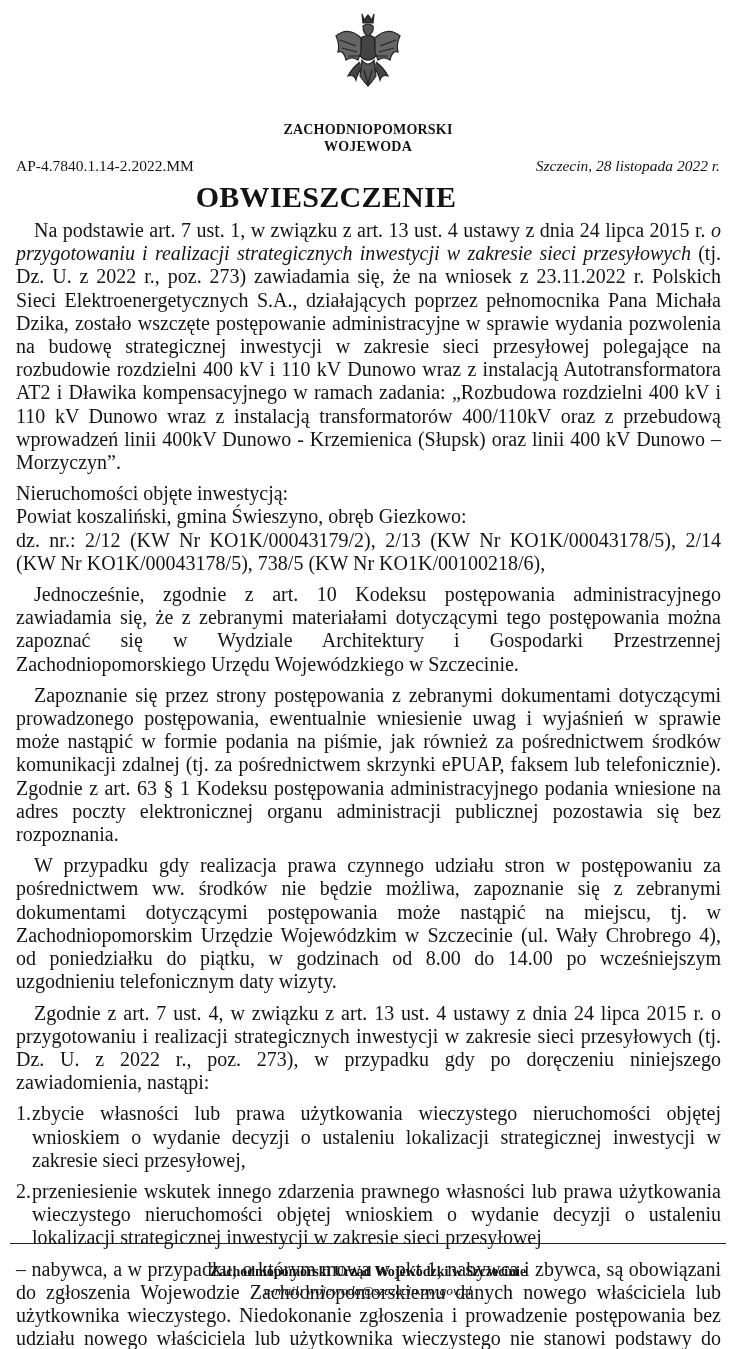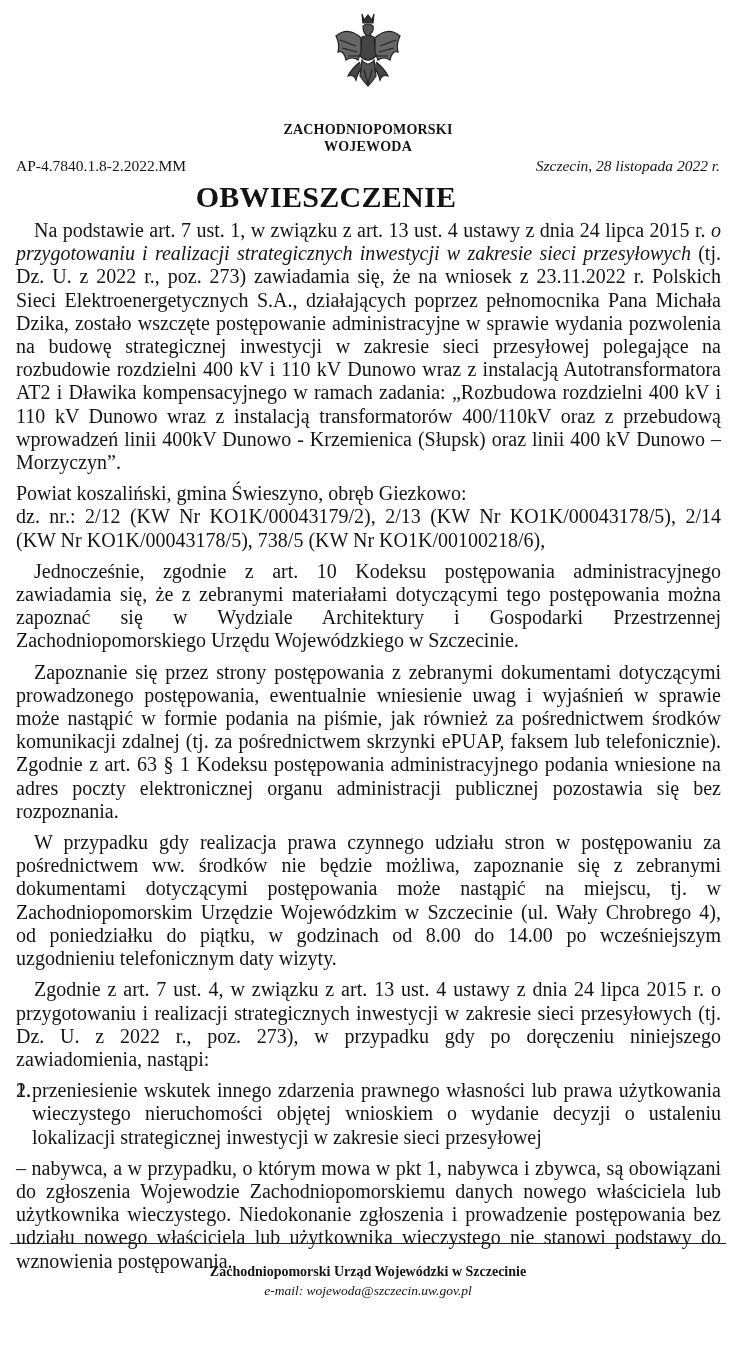--- a/index.html
+++ b/index.html
@@ -62,38 +62,39 @@
 
       <path d="M30 52 Q22 58 18 66 Q24 64 26 70 Q28 62 32 58" fill="#444"></path>
       <path d="M46 52 Q54 58 58 66 Q52 64 50 70 Q48 62 44 58" fill="#444"></path>
     </g>
   </svg>
 </div>
 
 <div class="authority" style="top:101px;margin-top:36px;">WOJEWODA</div>
 <div class="authority" style="top:120px;">ZACHODNIOPOMORSKI</div>
 
-<div class="ref">AP-4.7840.1.8-2.2022.MM</div>
+<div class="ref">AP-4.7840.1.14-2.2022.MM</div>
 <div class="date">Szczecin, 28 listopada 2022 r.</div>
 
 <div class="title">OBWIESZCZENIE</div>
 
 <div class="body">
   <p class="indent"><span>Na podstawie art. 7 ust. 1, w związku z art. 13 ust. 4 ustawy z dnia 24 lipca 2015 r. </span><em>o przygotowaniu i realizacji strategicznych inwestycji w zakresie sieci przesyłowych</em><span> (tj. Dz. U. z 2022 r., poz. 273) zawiadamia się, że na wniosek z 23.11.2022 r. Polskich Sieci Elektroenergetycznych S.A., działających poprzez pełnomocnika Pana Michała Dzika, zostało wszczęte postępowanie administracyjne w sprawie wydania pozwolenia na budowę strategicznej inwestycji w zakresie sieci przesyłowej polegające na rozbudowie rozdzielni 400 kV i 110 kV Dunowo wraz z instalacją Autotransformatora AT2 i Dławika kompensacyjnego w ramach zadania: „Rozbudowa rozdzielni 400 kV i 110 kV Dunowo wraz z instalacją transformatorów 400/110kV oraz z przebudową wprowadzeń linii 400kV Dunowo - Krzemienica (Słupsk) oraz linii 400 kV Dunowo – Morzyczyn”.</span></p>
 
+  <p class="tight">Nieruchomości objęte inwestycją:</p>
   <p class="tight">Powiat koszaliński, gmina Świeszyno, obręb Giezkowo:</p>
   <p>dz. nr.: 2/12 (KW Nr KO1K/00043179/2), 2/13 (KW Nr KO1K/00043178/5), 2/14 (KW Nr KO1K/00043178/5), 738/5 (KW Nr KO1K/00100218/6),</p>
 
   <p class="indent">Jednocześnie, zgodnie z art. 10 Kodeksu postępowania administracyjnego zawiadamia się, że z zebranymi materiałami dotyczącymi tego postępowania można zapoznać się w Wydziale Architektury i Gospodarki Przestrzennej Zachodniopomorskiego Urzędu Wojewódzkiego w Szczecinie.</p>
   <p class="indent">Zapoznanie się przez strony postępowania z zebranymi dokumentami dotyczącymi prowadzonego postępowania, ewentualnie wniesienie uwag i wyjaśnień w sprawie może nastąpić w formie podania na piśmie, jak również za pośrednictwem środków komunikacji zdalnej (tj. za pośrednictwem skrzynki ePUAP, faksem lub telefonicznie). Zgodnie z art. 63 § 1 Kodeksu postępowania administracyjnego podania wniesione na adres poczty elektronicznej organu administracji publicznej pozostawia się bez rozpoznania.</p>
   <p class="indent">W przypadku gdy realizacja prawa czynnego udziału stron w postępowaniu za pośrednictwem ww. środków nie będzie możliwa, zapoznanie się z zebranymi dokumentami dotyczącymi postępowania może nastąpić na miejscu, tj. w Zachodniopomorskim Urzędzie Wojewódzkim w Szczecinie (ul. Wały Chrobrego 4), od poniedziałku do piątku, w godzinach od 8.00 do 14.00 po wcześniejszym uzgodnieniu telefonicznym daty wizyty.</p>
   <p class="indent">Zgodnie z art. 7 ust. 4, w związku z art. 13 ust. 4 ustawy z dnia 24 lipca 2015 r. o przygotowaniu i realizacji strategicznych inwestycji w zakresie sieci przesyłowych (tj. Dz. U. z 2022 r., poz. 273), w przypadku gdy po doręczeniu niniejszego zawiadomienia, nastąpi:</p>
 
   <ol class="items">
-    <li><span class="num">1.</span></li>
+    <li><span class="num">1.</span><span>zbycie własności lub prawa użytkowania wieczystego nieruchomości objętej wnioskiem o wydanie decyzji o ustaleniu lokalizacji strategicznej inwestycji w zakresie sieci przesyłowej,</span></li>
     <li><span class="num">2.</span><span>przeniesienie wskutek innego zdarzenia prawnego własności lub prawa użytkowania wieczystego nieruchomości objętej wnioskiem o wydanie decyzji o ustaleniu lokalizacji strategicznej inwestycji w zakresie sieci przesyłowej</span></li>
   </ol>
 
   <p>– nabywca, a w przypadku, o którym mowa w pkt 1, nabywca i zbywca, są obowiązani do zgłoszenia Wojewodzie Zachodniopomorskiemu danych nowego właściciela lub użytkownika wieczystego. Niedokonanie zgłoszenia i prowadzenie postępowania bez udziału nowego właściciela lub użytkownika wieczystego nie stanowi podstawy do wznowienia postępowania.</p>
 </div>
 
 <div class="rule"></div>
 
 <div class="footer">
   <div class="org">Zachodniopomorski Urząd Wojewódzki w Szczecinie</div>

